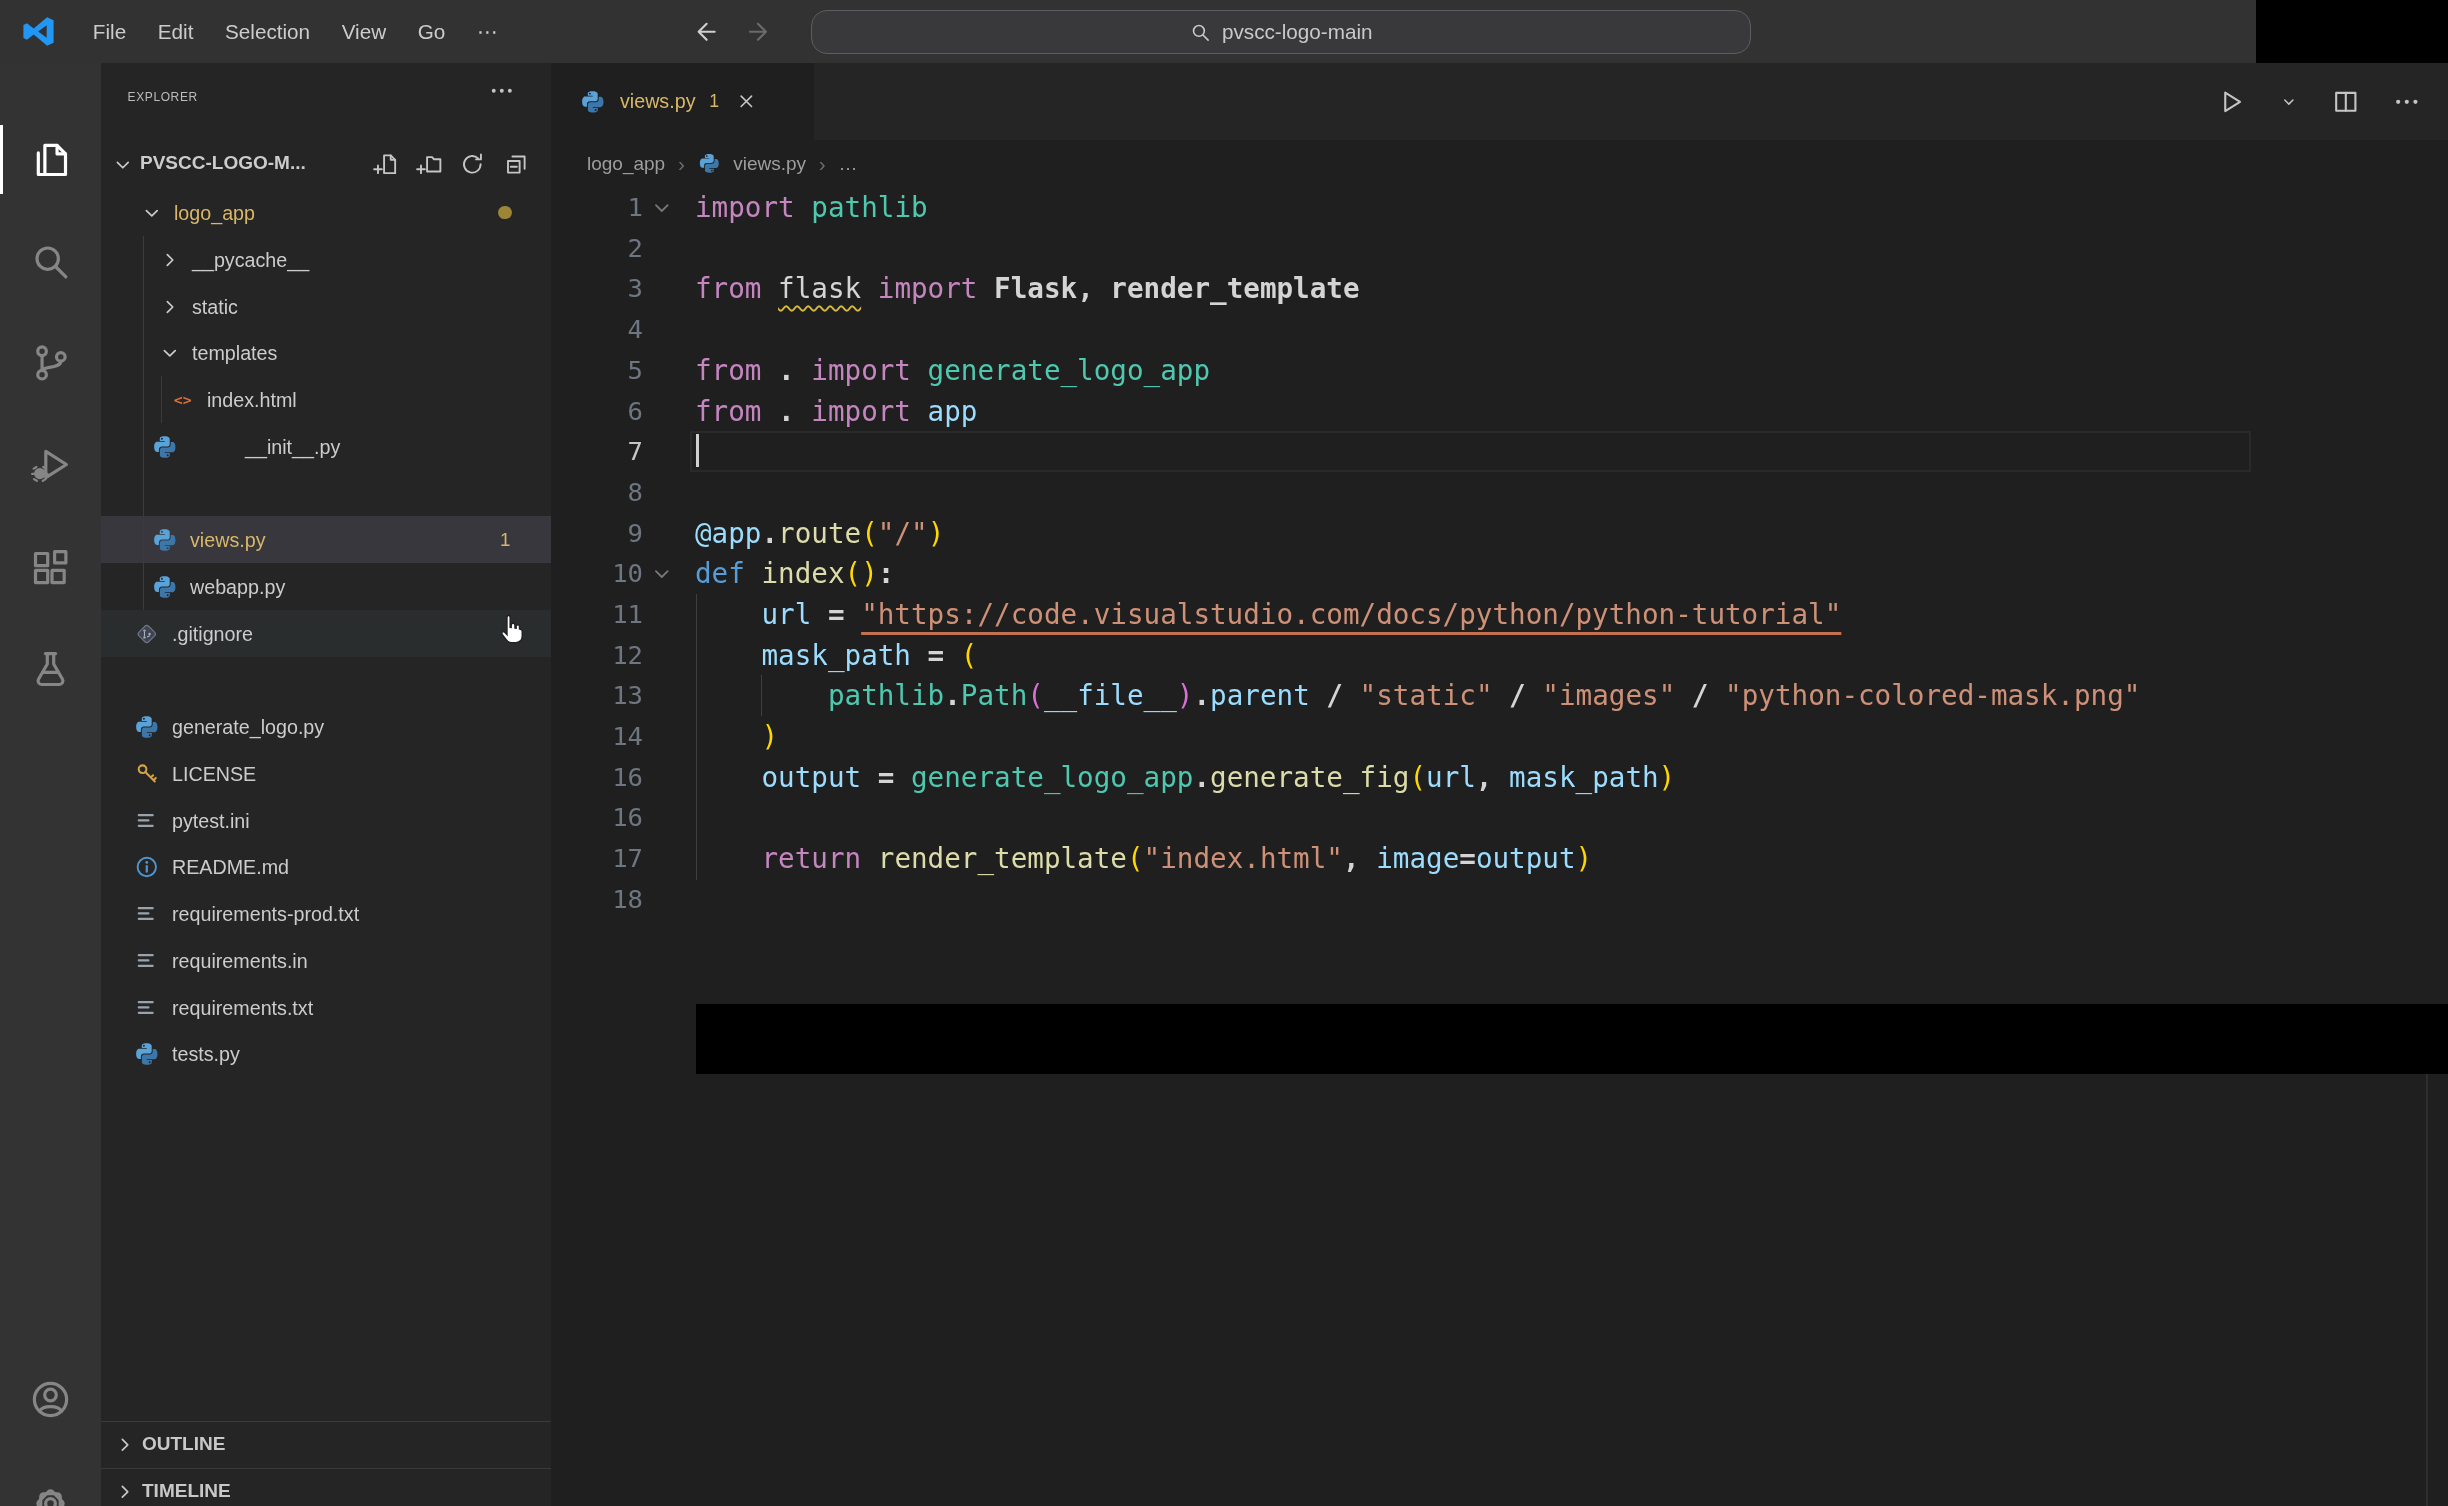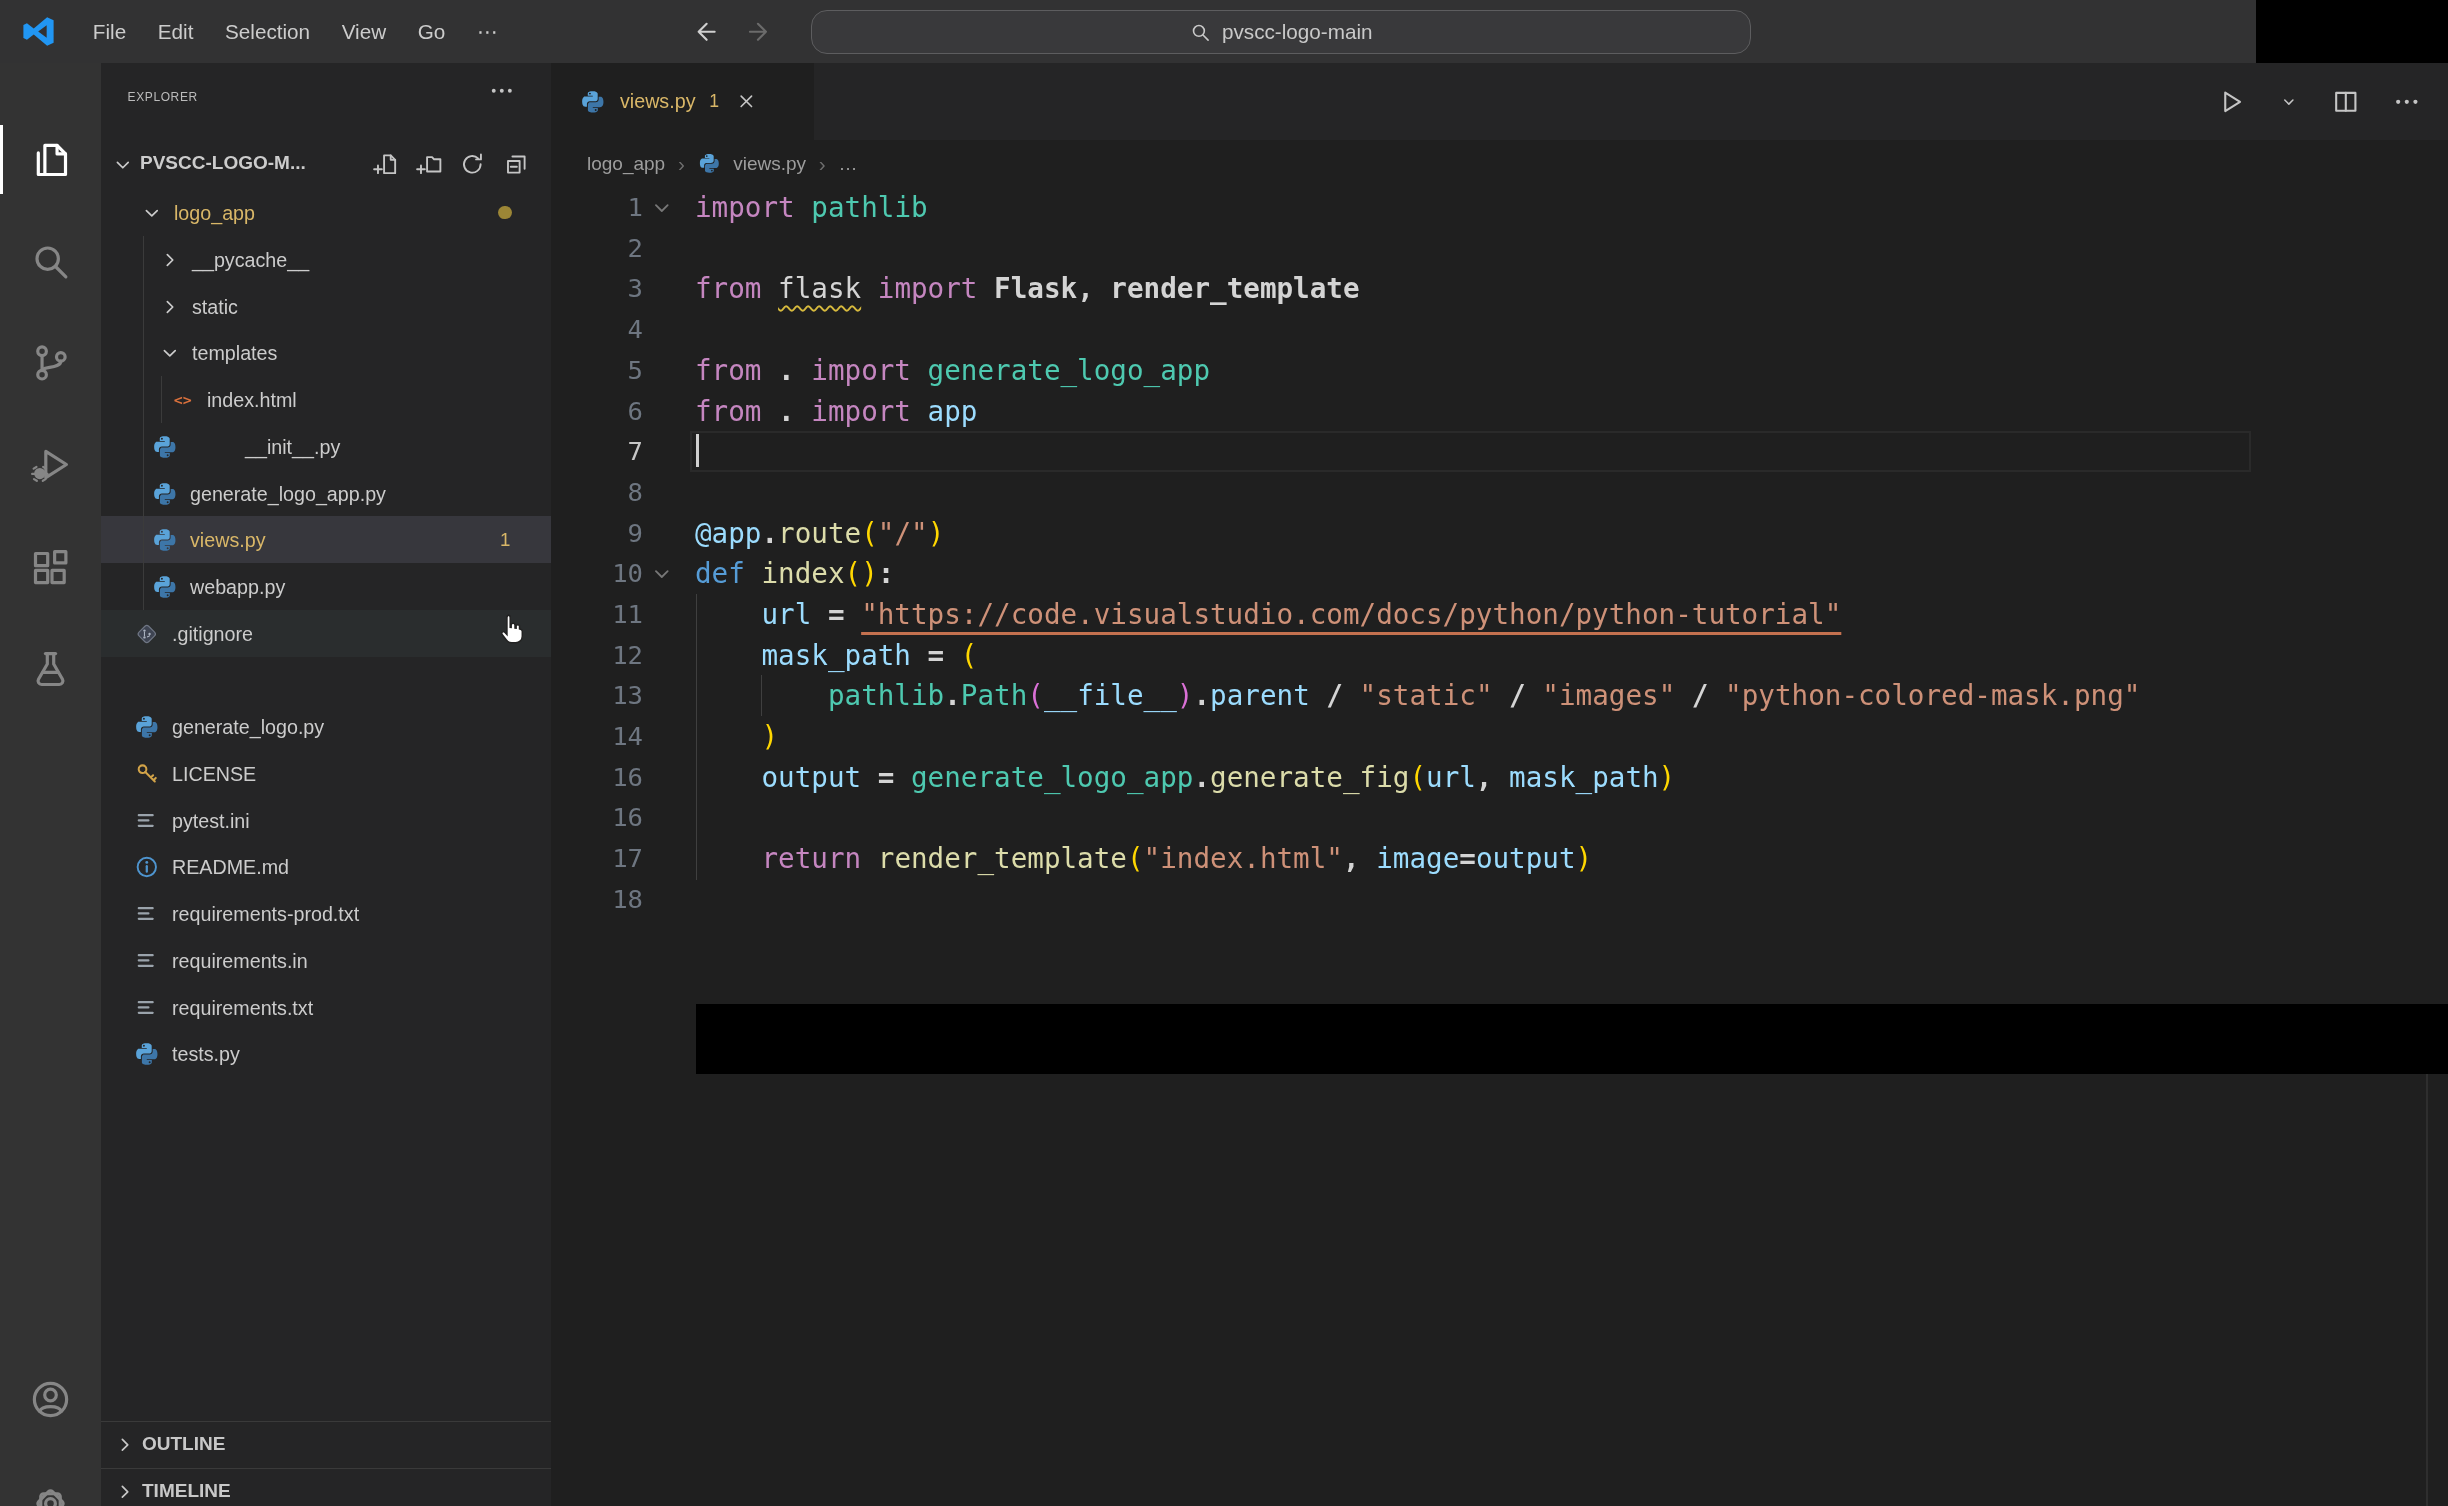--- a/index.html
+++ b/index.html
@@ -297,29 +297,20 @@
         </div>
         <div class="trow" style="top: 360px;">
           <span class="icon ficon" style="left: 51px;">
             <svg viewBox="0 0 24 24" fill="none">
               <path fill="#5aa3d9" d="M11.9 2C7 2 7.3 4.1 7.3 4.1v2.2h4.7V7H5.2S2 6.6 2 11.8c0 5.1 2.8 4.9 2.8 4.9h1.7v-2.3s-.1-2.8 2.7-2.8H14s2.6.1 2.6-2.5V4.6S17 2 11.9 2zM9.3 3.4a.9.9 0 110 1.8.9.9 0 010-1.8z"></path>
               <path fill="#3d76a8" d="M12.1 22c4.9 0 4.6-2.1 4.6-2.1v-2.2H12V17h6.8s3.2.4 3.2-4.8c0-5.1-2.8-4.9-2.8-4.9h-1.7v2.3s.1 2.8-2.7 2.8H10s-2.6-.1-2.6 2.5v4.5S7 22 12.1 22zm2.6-1.4a.9.9 0 110-1.8.9.9 0 010 1.8z"></path>
             </svg>
           </span>
           <span class="tlabel" style="left: 103px; margin-left: 41px;">__init__.py</span>
         </div>
-        <div class="trow" style="top: 407px;">
-          <span class="icon ficon" style="left: 51px;">
-            <svg viewBox="0 0 24 24" fill="none">
-              <path fill="#5aa3d9" d="M11.9 2C7 2 7.3 4.1 7.3 4.1v2.2h4.7V7H5.2S2 6.6 2 11.8c0 5.1 2.8 4.9 2.8 4.9h1.7v-2.3s-.1-2.8 2.7-2.8H14s2.6.1 2.6-2.5V4.6S17 2 11.9 2zM9.3 3.4a.9.9 0 110 1.8.9.9 0 010-1.8z"></path>
-              <path fill="#3d76a8" d="M12.1 22c4.9 0 4.6-2.1 4.6-2.1v-2.2H12V17h6.8s3.2.4 3.2-4.8c0-5.1-2.8-4.9-2.8-4.9h-1.7v2.3s.1 2.8-2.7 2.8H10s-2.6-.1-2.6 2.5v4.5S7 22 12.1 22zm2.6-1.4a.9.9 0 110-1.8.9.9 0 010 1.8z"></path>
-            </svg>
-          </span>
-          <span class="tlabel" style="left: 89px;">generate_logo_app.py</span>
-        </div>
         <div class="trow selected" style="top: 453px;">
           <span class="icon ficon" style="left: 51px;">
             <svg viewBox="0 0 24 24" fill="none">
               <path fill="#5aa3d9" d="M11.9 2C7 2 7.3 4.1 7.3 4.1v2.2h4.7V7H5.2S2 6.6 2 11.8c0 5.1 2.8 4.9 2.8 4.9h1.7v-2.3s-.1-2.8 2.7-2.8H14s2.6.1 2.6-2.5V4.6S17 2 11.9 2zM9.3 3.4a.9.9 0 110 1.8.9.9 0 010-1.8z"></path>
               <path fill="#3d76a8" d="M12.1 22c4.9 0 4.6-2.1 4.6-2.1v-2.2H12V17h6.8s3.2.4 3.2-4.8c0-5.1-2.8-4.9-2.8-4.9h-1.7v2.3s.1 2.8-2.7 2.8H10s-2.6-.1-2.6 2.5v4.5S7 22 12.1 22zm2.6-1.4a.9.9 0 110-1.8.9.9 0 010 1.8z"></path>
             </svg>
           </span>
           <span class="tlabel mod" style="left: 89px;">views.py</span>
           <span class="tbadge">1</span>
         </div>

